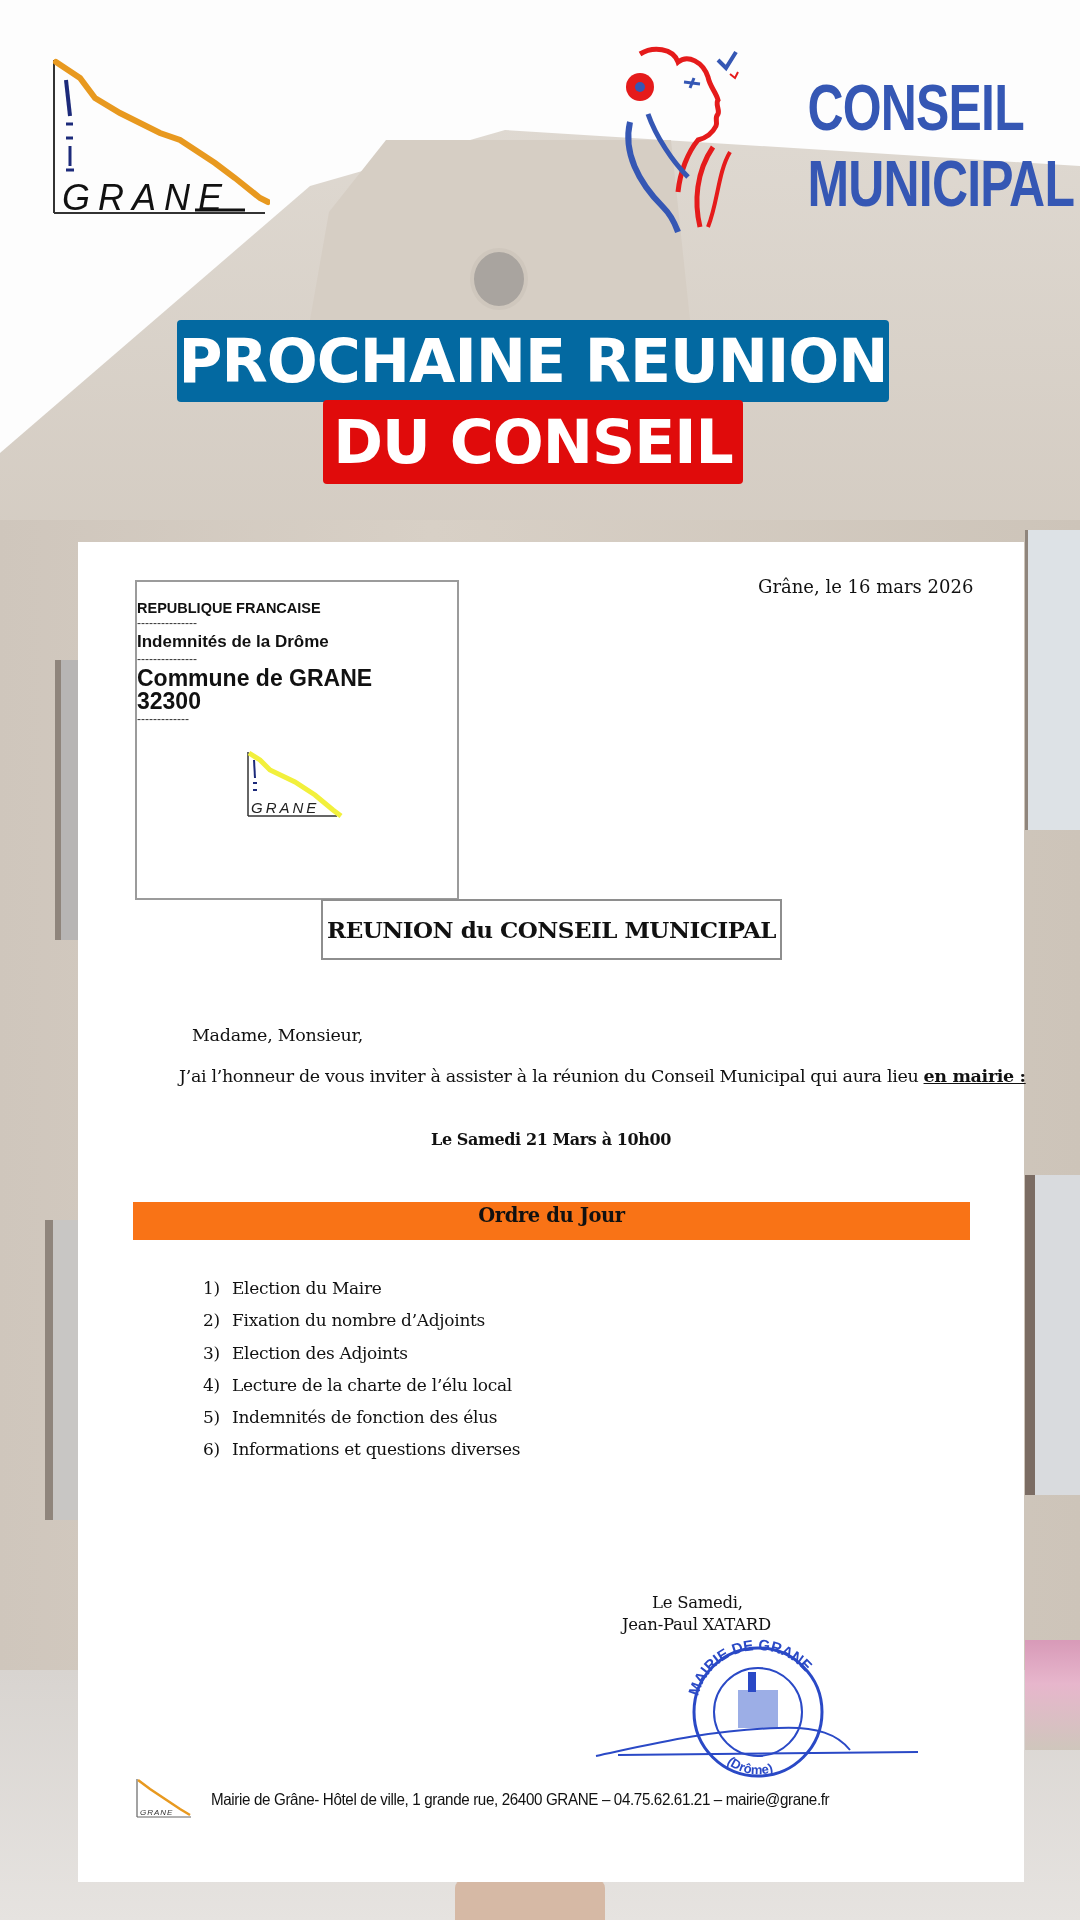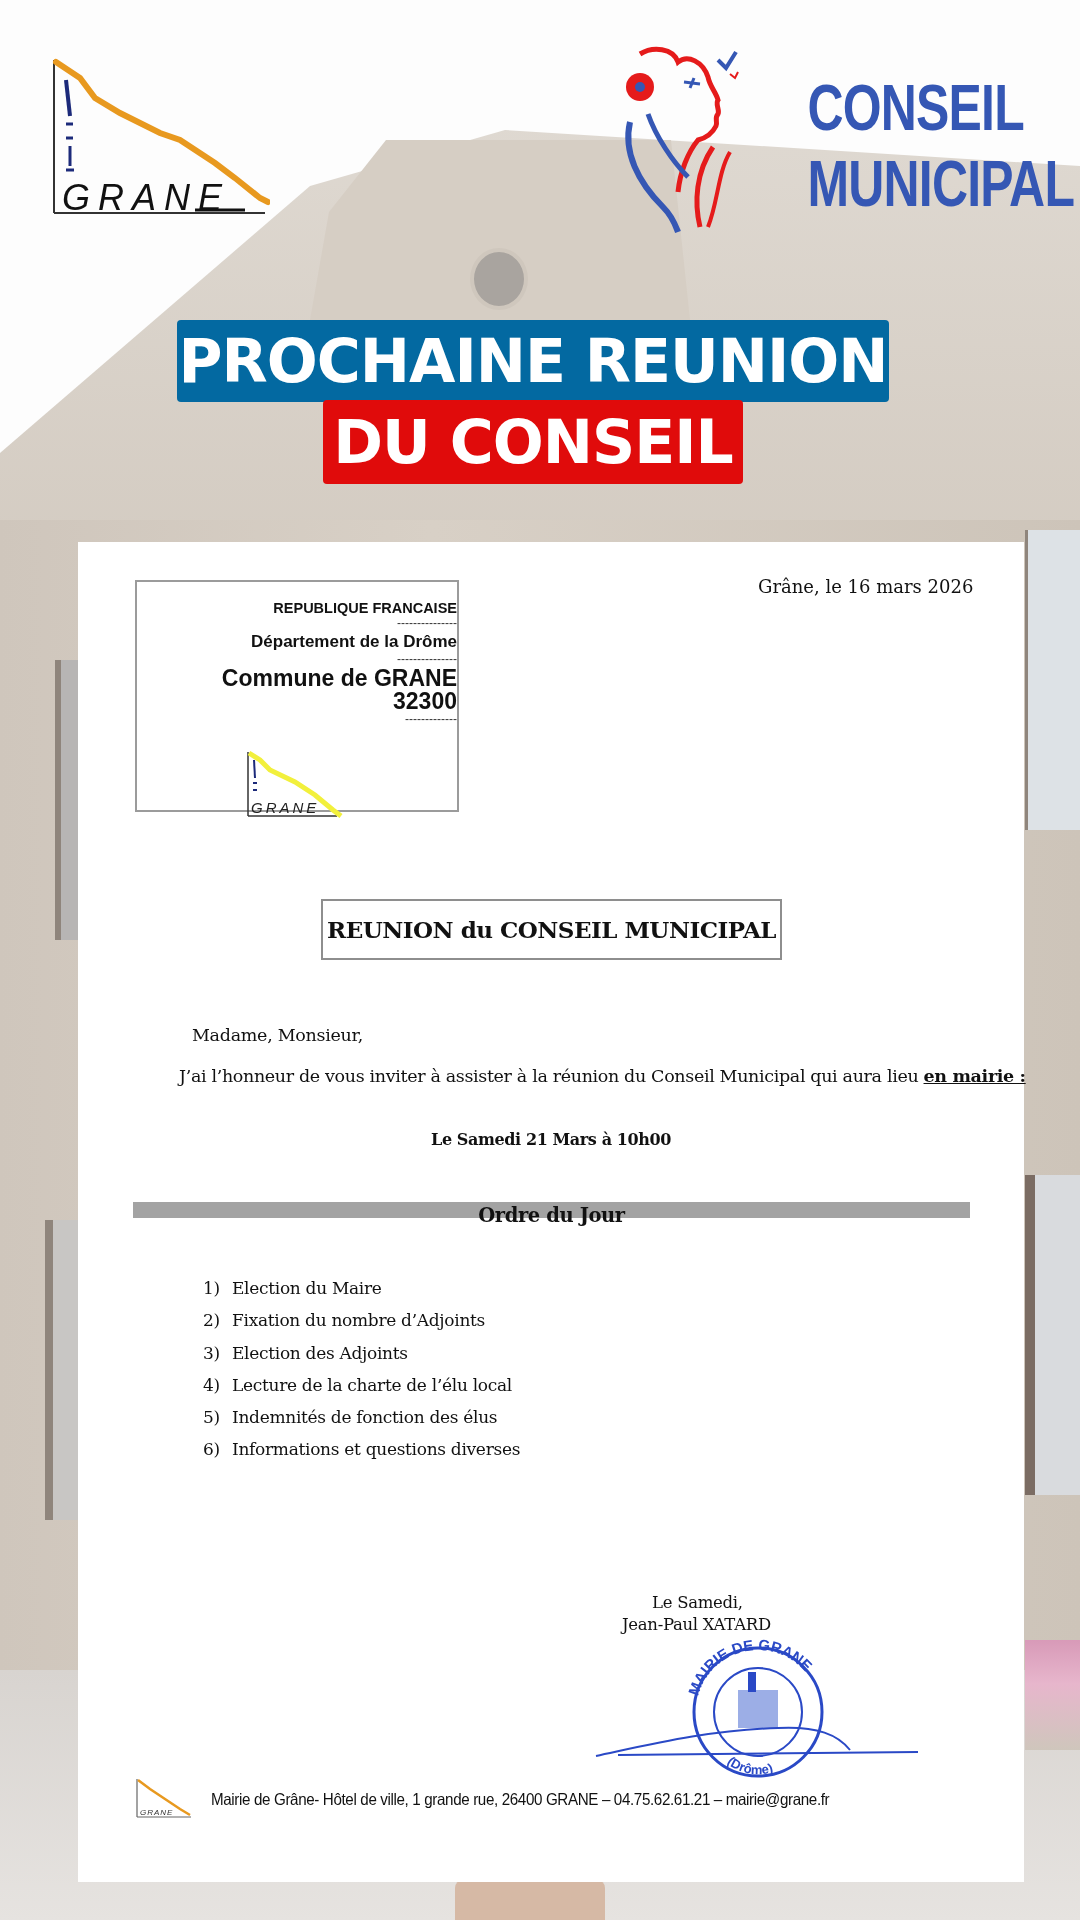--- a/index.html
+++ b/index.html
@@ -47,37 +47,37 @@
   }
   .banner .line2 {
     position:absolute; left:323px; top:80px; width:420px; height:84px;
     background:#e00b0b; border-radius:4px; color:#fff; text-align:center;
     font-family:"DejaVu Sans", sans-serif; font-weight:bold; font-size:60px; line-height:84px; letter-spacing:-1px;
   }
 
   
   .sheet { position:absolute; left:78px; top:542px; width:946px; height:1340px; background:#ffffff; font-family:"Liberation Serif", serif; color:#111; }
 
-  .header-box { position:absolute; left:57px; top:38px; width:324px; height:232px; border:2px solid #9b9b9b; text-align:right; font-family:"Liberation Sans", sans-serif; }
+  .header-box { position:absolute; left:57px; top:38px; width:324px; height:320px; border:2px solid #9b9b9b; text-align:left; font-family:"Liberation Sans", sans-serif; }
   .header-box .rf { margin-top:18px; font-size:14.5px; font-weight:bold; }
   .header-box .dash { font-size:12px; line-height:14px; letter-spacing:0px; color:#333; }
   .header-box .dep { font-size:17px; font-weight:bold; margin-top:2px; }
   .header-box .com { font-size:23px; font-weight:bold; line-height:21px; margin-top:2px; }
   .header-box .mini-logo { position:absolute; left:108px; top:168px; width:100px; height:72px; }
 
   .date { position:absolute; left:680px; top:34px; font-size:18px; font-family:"DejaVu Serif", serif; }
 
   .title-box { position:absolute; left:243px; top:357px; width:461px; height:61px; border:2px solid #8e8e8e; text-align:center; font-weight:bold; font-size:23px; line-height:57px; font-family:"DejaVu Serif", serif; letter-spacing:-0.5px; }
 
   .salutation { position:absolute; left:114px; top:483px; font-size:17.5px; font-family:"DejaVu Serif", serif; letter-spacing:-0.3px; }
   .invite { position:absolute; left:101px; top:524px; font-size:17.5px; font-family:"DejaVu Serif", serif; letter-spacing:-0.35px; white-space:nowrap; }
   .invite .place { font-weight:bold; text-decoration:underline; }
   .datetime { position:absolute; left:0; width:946px; top:588px; text-align:center; font-weight:bold; font-size:16px; font-family:"DejaVu Serif", serif; letter-spacing:-0.4px; }
 
-  .ordre { position:absolute; left:55px; top:660px; width:837px; height:16px; background:#a3a3a3; text-align:center; font-weight:bold; font-size:19.5px; line-height:27px; font-family:"DejaVu Serif", serif; letter-spacing:-0.4px; }
+  .ordre { position:absolute; left:55px; top:660px; width:837px; height:38px; background:#f97316; text-align:center; font-weight:bold; font-size:19.5px; line-height:27px; font-family:"DejaVu Serif", serif; letter-spacing:-0.4px; }
 
   .agenda { position:absolute; left:125px; top:730px; list-style:none; font-family:"DejaVu Serif", serif; font-size:17px; letter-spacing:-0.3px; }
   .agenda li { height:32.3px; line-height:32px; display:flex; }
   .agenda .num { width:29px; }
 
   .signature { position:absolute; left:544px; top:1050px; font-family:"DejaVu Serif", serif; font-size:16.5px; line-height:22px; text-align:center; letter-spacing:-0.3px; }
   .signature .role { padding-left:2px; }
   .stamp { position:absolute; left:510px; top:1078px; width:340px; height:160px; }
 
   .footer { position:absolute; left:57px; top:1235px; width:820px; height:44px; display:flex; align-items:center; }
@@ -137,21 +137,21 @@
 <div class="banner">
   <div class="line1">PROCHAINE REUNION</div>
   <div class="line2">DU CONSEIL</div>
 </div>
 
 <div class="sheet">
 
   <div class="header-box">
     <div class="rf">REPUBLIQUE FRANCAISE</div>
     <div class="dash">---------------</div>
-    <div class="dep">Département de la Drôme</div>
+    <div class="dep">Indemnités de la Drôme</div>
     <div class="dash">---------------</div>
     <div class="com">Commune de GRANE</div>
     <div class="com">32300</div>
     <div class="dash">-------------</div>
     <svg class="mini-logo" viewBox="0 0 100 72">
       <line x1="3" y1="2" x2="3" y2="66" stroke="#333" stroke-width="1.5"></line>
       <line x1="3" y1="66" x2="92" y2="66" stroke="#333" stroke-width="1.5"></line>
       <path d="M4 3 L15 10 L25 20 L50 32 L70 45 L88 60 L96 66" fill="none" stroke="#f2f03c" stroke-width="5"></path>
       <line x1="9" y1="10" x2="10" y2="28" stroke="#1c2a7a" stroke-width="2"></line>
       <line x1="8" y1="33" x2="12" y2="33" stroke="#1c2a7a" stroke-width="2"></line>

